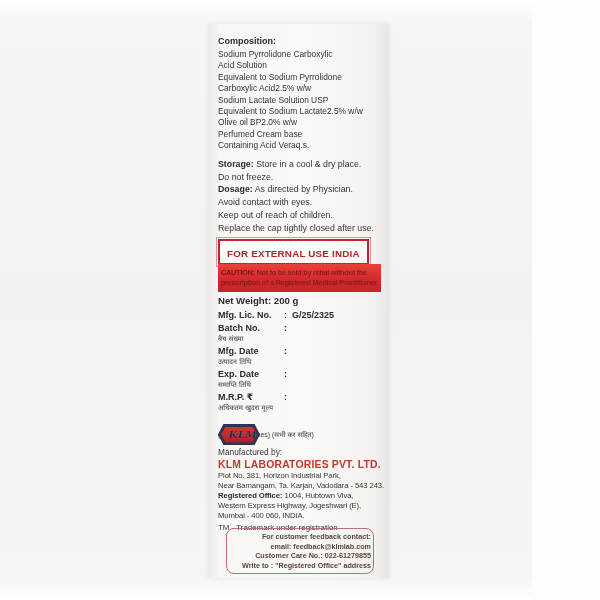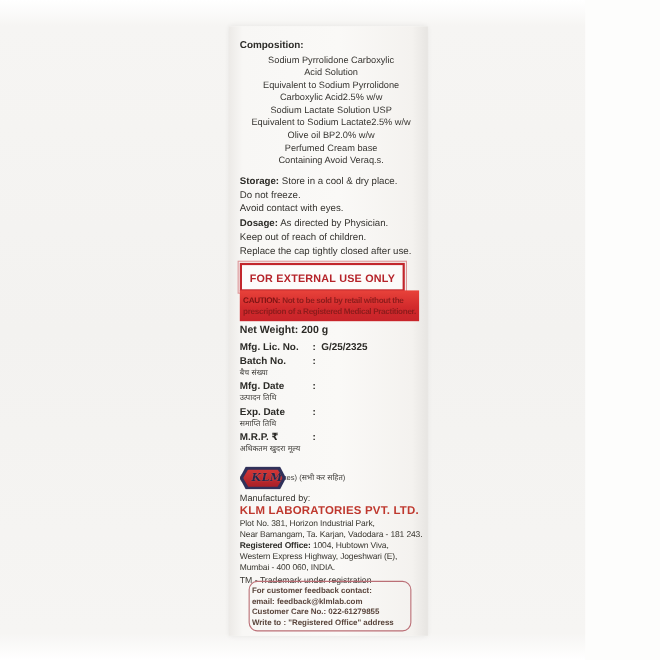--- a/index.html
+++ b/index.html
@@ -15,21 +15,21 @@
   .panel{
     position:absolute;left:208px;top:24px;width:181px;height:554px;
     background:linear-gradient(90deg,#eceae7 0%,#f8f7f5 7%,#faf9f7 55%,#f4f2ef 92%,#e7e5e2 100%);
     box-shadow:0 0 5px rgba(0,0,0,0.07);
   }
   .sec{position:absolute}
 
   
   #sec-comp{left:10px;top:12px;right:5px}
   .comp-title{font-size:9px;font-weight:bold;color:#2d2c28;margin-bottom:3px}
-  .comp-row{display:flex;justify-content:center;font-size:8.4px;line-height:11.4px;white-space:nowrap}
+  .comp-row{display:flex;justify-content:flex-start;font-size:8.4px;line-height:11.4px;white-space:nowrap}
   .comp-val{font-weight:normal}
 
   
   #sec-dir{left:10px;top:134px;right:5px}
   .dir-line{font-size:8.8px;line-height:12.7px;white-space:nowrap}
   .dir-label{font-weight:bold;color:#2d2c28}
 
   
   #ext{left:10px;top:215px;display:inline-block;border:2px solid #c2262c;
        outline:1px solid rgba(194,38,44,0.45);outline-offset:1px;
@@ -69,21 +69,21 @@
   #mfg{left:10px;top:423px;right:4px}
   .mfg-by{font-size:8.3px;line-height:11px;color:#36342f}
   .mfg-name{font-size:10.4px;line-height:13px;font-weight:bold;color:#bf382e;
     letter-spacing:0.2px;white-space:nowrap}
   .addr{font-size:7.7px;line-height:10px;letter-spacing:-0.1px;color:#38362f;white-space:nowrap}
   .reg-label{font-weight:bold;color:#2e2d29}
   .tm{font-size:7.9px;line-height:10px;margin-top:2px;color:#36342f;white-space:nowrap}
 
   
   #feedback{left:18px;top:504px;width:148px;box-sizing:border-box;
-    border:1px solid #bb6f76;border-radius:8px;padding:3px 2px;text-align:left}
+    border:1px solid #bb6f76;border-radius:8px;padding:3px 2px;text-align:right}
   .fb-line{font-size:7.2px;line-height:9.6px;font-weight:bold;color:#59443b;white-space:nowrap}
 </style>
 </head>
 <body>
 
 <div class="photo">
   <div class="panel">
 
     <div class="sec" id="sec-comp">
       <div class="comp-title">Composition:</div>
@@ -113,48 +113,48 @@
       </div>
       <div class="comp-row">
         <span>Olive oil BP</span>
         <span class="comp-val">2.0% w/w</span>
       </div>
       <div class="comp-row">
         <span>Perfumed Cream base</span>
         <span class="comp-val"></span>
       </div>
       <div class="comp-row">
-        <span>Containing Avoid Vera</span>
+        <span>Containing Acid Vera</span>
         <span class="comp-val">q.s.</span>
       </div>
     </div>
 
     <div class="sec" id="sec-dir">
       <div class="dir-line">
         <span class="dir-label">Storage:</span><span> Store in a cool &amp; dry place.</span>
       </div>
       <div class="dir-line">
         <span class="dir-label"></span><span>Do not freeze.</span>
       </div>
       <div class="dir-line">
+        <span class="dir-label">Dosage:</span><span> As directed by Physician.</span>
+      </div>
+      <div class="dir-line">
         <span class="dir-label"></span><span>Avoid contact with eyes.</span>
       </div>
       <div class="dir-line">
-        <span class="dir-label">Dosage:</span><span> As directed by Physician.</span>
-      </div>
-      <div class="dir-line">
         <span class="dir-label"></span><span>Keep out of reach of children.</span>
       </div>
       <div class="dir-line">
         <span class="dir-label"></span><span>Replace the cap tightly closed after use.</span>
       </div>
     </div>
 
     <div class="sec" id="ext">
-      <span class="ext-text">FOR EXTERNAL USE ONLY</span>
+      <span class="ext-text">FOR EXTERNAL USE INDIA</span>
     </div>
 
     <div class="sec" id="caution">
       <div class="caution-line">
         <span class="caution-label">CAUTION:</span><span> Not to be sold by retail without the</span>
       </div>
       <div class="caution-line">prescription of a Registered Medical Practitioner.</div>
     </div>
 
     <div class="sec" id="netwt">
@@ -207,21 +207,21 @@
     <div class="sec" id="logo">
       <div class="logo-inner">
         <span class="logo-text">KLM</span>
       </div>
     </div>
 
     <div class="sec" id="mfg">
       <div class="mfg-by">Manufactured by:</div>
       <div class="mfg-name">KLM LABORATORIES PVT. LTD.</div>
       <div class="addr">Plot No. 381, Horizon Industrial Park,</div>
-      <div class="addr">Near Bamangam, Ta. Karjan, Vadodara - 181 243.</div>
+      <div class="addr">Near Bamangam, Ta. Karjan, Vadodara - 543 243.</div>
       <div class="addr">
         <span class="reg-label">Registered Office:</span><span> 1004, Hubtown Viva,</span>
       </div>
       <div class="addr">Western Express Highway, Jogeshwari (E),</div>
       <div class="addr">Mumbai - 400 060, INDIA.</div>
       <div class="tm">TM - Trademark under registration</div>
     </div>
 
     <div class="sec" id="feedback">
       <div class="fb-line">For customer feedback contact:</div>

